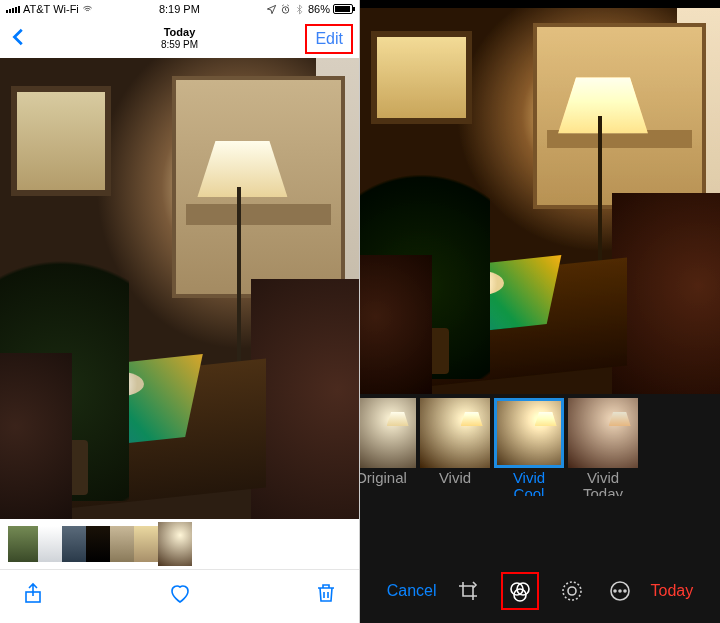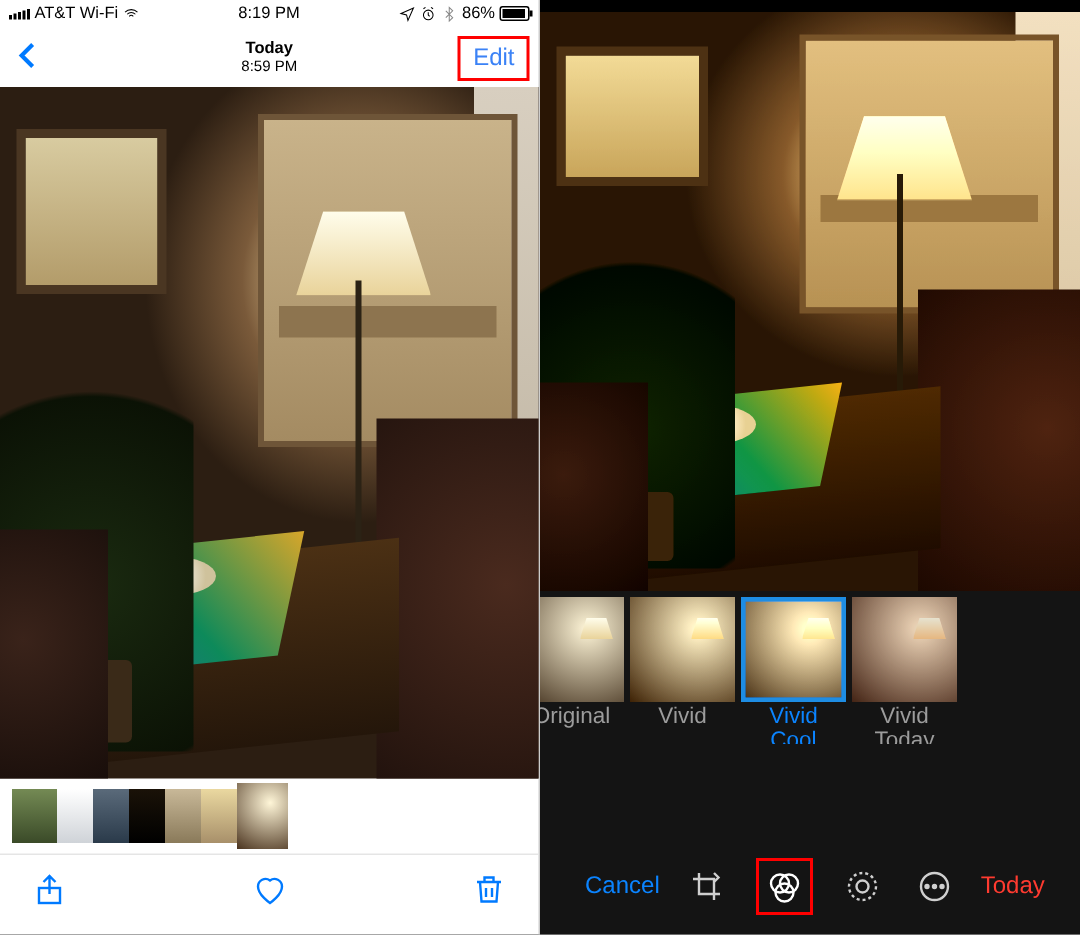--- a/index.html
+++ b/index.html
@@ -140,22 +140,22 @@
   .filter.vcool .sw{filter:saturate(1.4) hue-rotate(-16deg) brightness(.9)}
   .filter.dramatic .sw{filter:contrast(1.5) brightness(.7) saturate(.7)}
   .filter.selected .sw{outline:3px solid #0b84ff;outline-offset:-3px;}
   .filter.selected{color:#0b84ff;}
   .filter.first{margin-left:-14px}
   .filter.last{margin-right:-22px}
   .filter .lbl{line-height:1.05;display:block;}
 
   .edit-toolbar{
     height:50px;
-    display:flex; align-items:center; justify-content:space-between;
-    padding:0 30px;
+    display:flex; align-items:center; justify-content:center;
+    padding:0 6px;
     gap:16px;
   }
   .etb-text{ font-size:16px;}
   .cancel{ color:#0b84ff;}
   .revert{ color:#ff3b30;}
   .etb-icons{ display:flex; gap:18px; align-items:center;}
   .etb-icon{ width:30px;height:30px; color:#cfcfcf; display:flex;align-items:center;justify-content:center;}
   .etb-icon svg{width:24px;height:24px;stroke:currentColor;fill:none;stroke-width:1.6;}
   .etb-icon.active{
     color:#fff;

